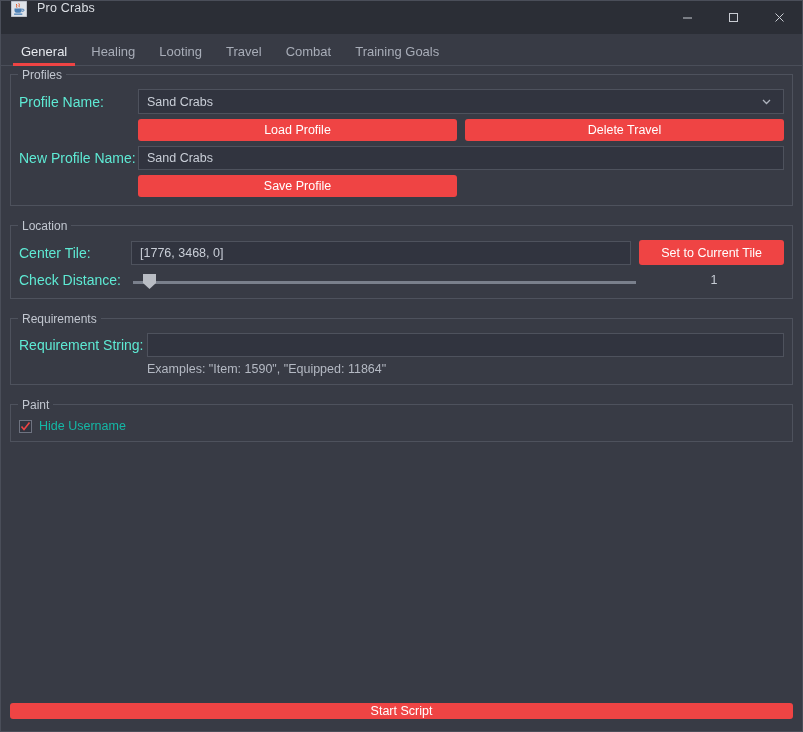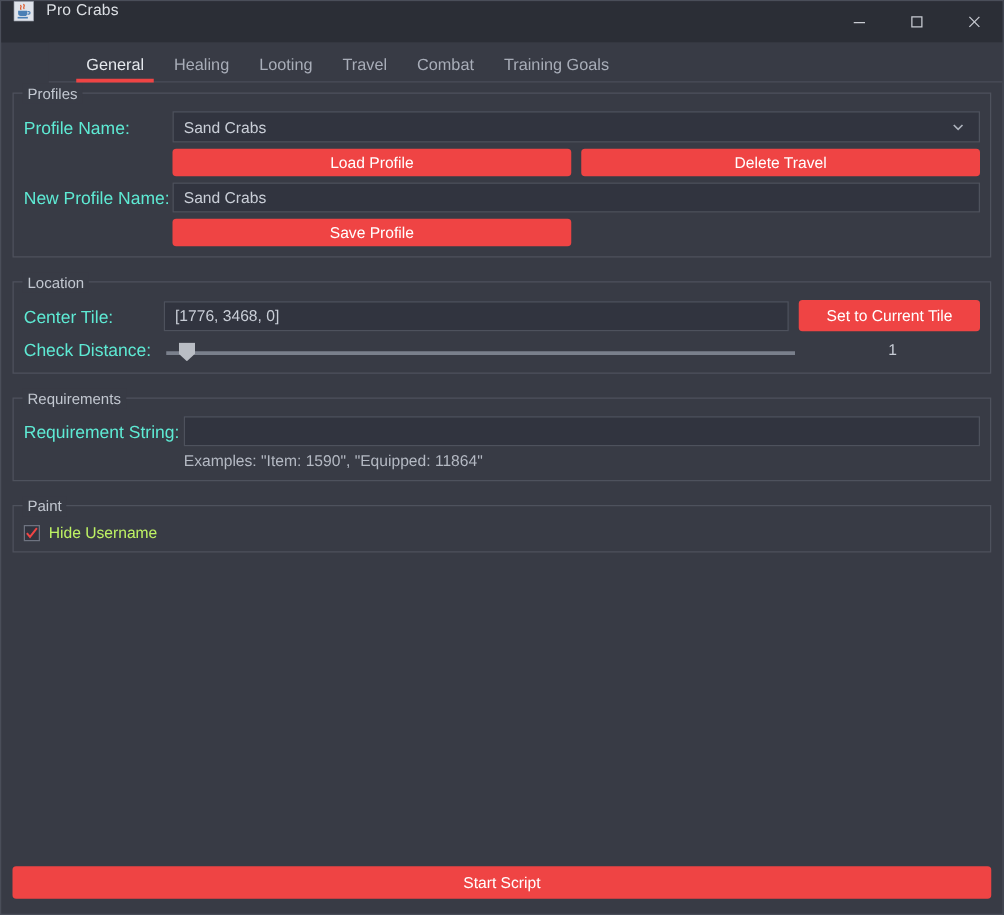--- a/index.html
+++ b/index.html
@@ -50,24 +50,23 @@
     display: flex; align-items: center; justify-content: center;
     color: #c9ccd3;
   }
 
   
   .tabbar {
     height: 32px;
     background: #383b45;
     display: flex;
     align-items: flex-end;
-    padding-left: 18px;
+    padding-left: 8px;
     border-bottom: 1px solid #4a4e59;
     flex: 0 0 auto;
-    margin-left: 38px;
   }
   .tab {
     font-size: 13px;
     color: #a8adb8;
     padding: 0 12px 7px 12px;
     position: relative;
     line-height: 1;
   }
   .tab.active { color: #e6e9ee; }
   .tab.active::after {
@@ -234,31 +233,31 @@
   
   .cb-row { display: flex; align-items: center; }
   .checkbox {
     width: 13px; height: 13px;
     border: 1px solid #6e7380;
     background: #31343f;
     margin-right: 7px;
     position: relative;
     flex: 0 0 auto;
   }
-  .cb-label { color: #bef264; font-size: 12.5px; }
+  .cb-label { color: #14b8a6; font-size: 12.5px; }
 
   
   .footer {
     flex: 0 0 auto;
     padding: 0 9px 12px 9px;
   }
   .start-btn {
     background: #ef4444;
     color: #ffffff;
-    height: 26px;
+    height: 16px;
     border-radius: 3px;
     display: flex;
     align-items: center;
     justify-content: center;
     font-size: 12.5px;
     width: 100%;
   }
   .filler { flex: 1 1 auto; min-height: 0; }
 </style>
 </head>

